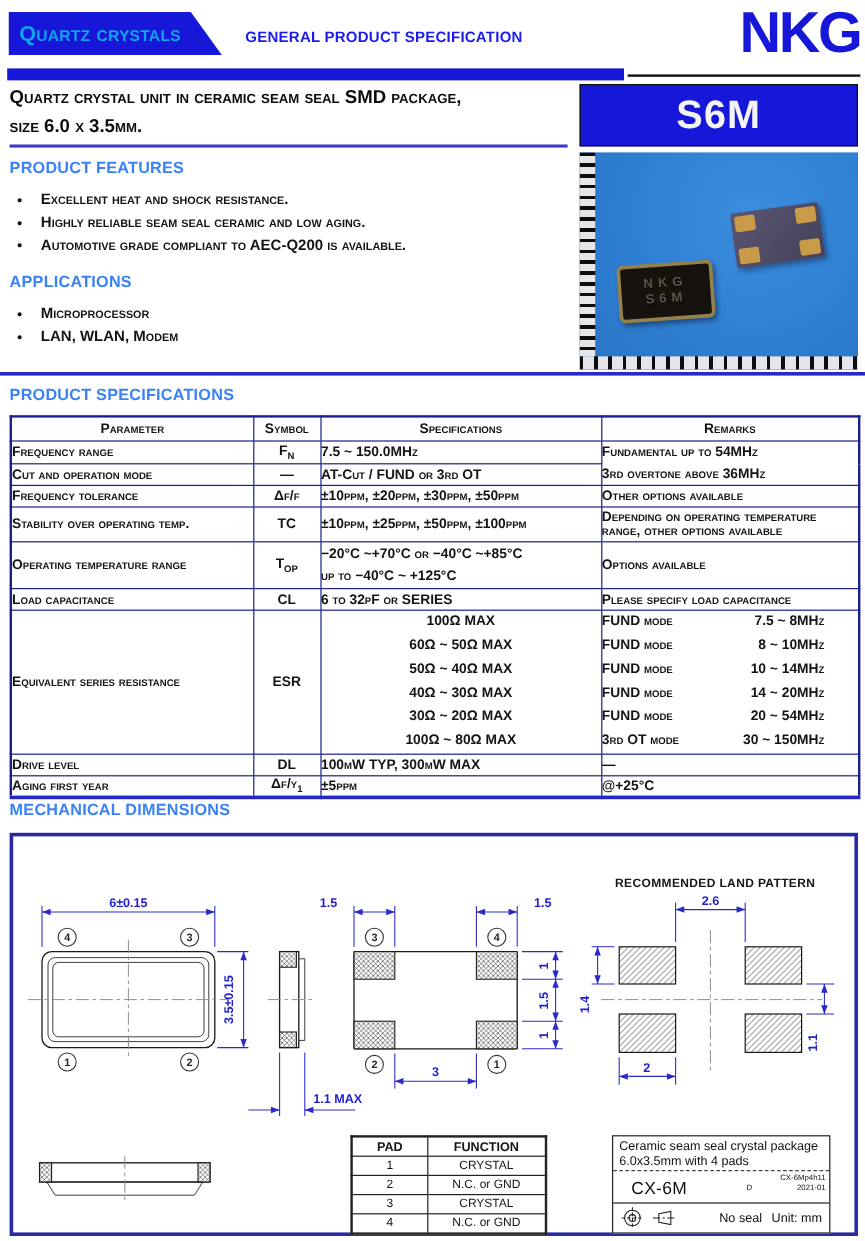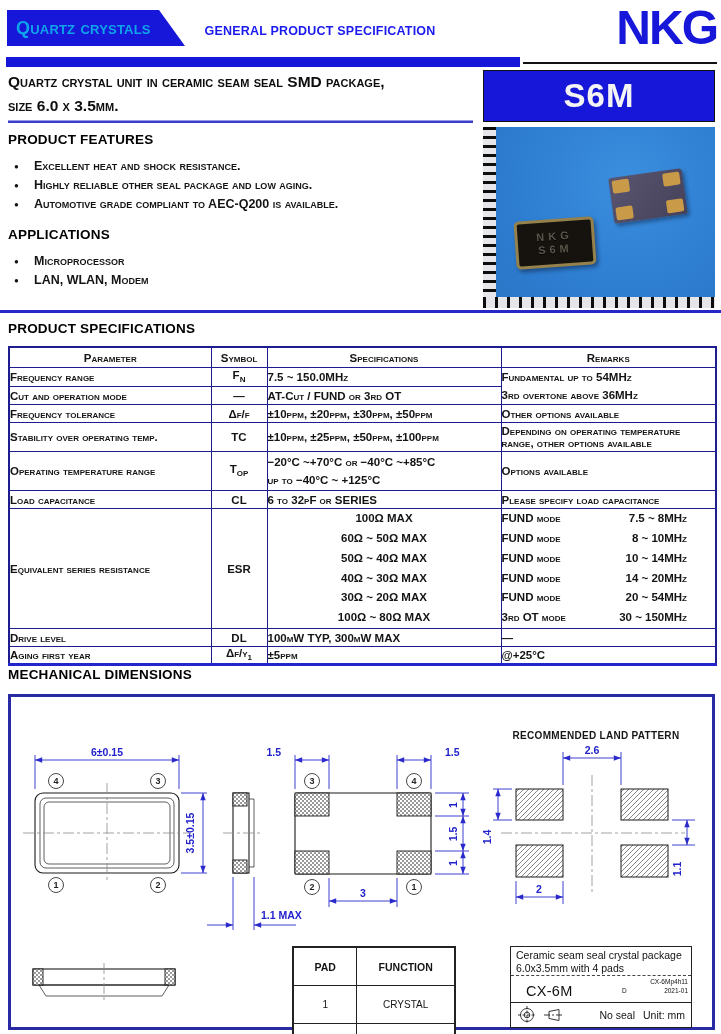--- a/index.html
+++ b/index.html
@@ -22,21 +22,21 @@
   .doc-title{position:absolute;left:8px;top:70px;width:470px;font-weight:700;font-size:15.5px;
              line-height:24px;color:#0d0d0d;}
   .title-rule{position:absolute;left:8px;top:120px;width:465px;height:3px;
               background:linear-gradient(#9a9ae0 0 1px,#3c3ccf 1px 3px);}
   .model-box{position:absolute;left:483px;top:70px;width:232px;height:52px;background:#1717d9;
              border:1px solid #111;box-sizing:border-box;display:flex;align-items:center;justify-content:center;}
   .model-box span{color:#f4f4f4;font-size:33px;font-weight:800;letter-spacing:1px;}
 
   
   .left-col{position:absolute;left:8px;top:132px;width:470px;}
-  .sec-heading{color:#000000;font-weight:700;font-size:13.5px;margin:0 0 10px 0;letter-spacing:.2px;}
+  .sec-heading{color:#3b82f6;font-weight:700;font-size:13.5px;margin:0 0 10px 0;letter-spacing:.2px;}
   ul.blist{list-style:none;margin:0 0 13px 0;padding:0;}
   ul.blist li{font-size:12.5px;font-weight:600;line-height:19px;padding-left:26px;position:relative;}
   ul.blist li::before{content:"●";position:absolute;left:6px;top:0;font-size:8px;line-height:19px;}
   .app-cols{display:flex;}
   .app-cols ul{width:235px;}
 
   
   .photo{position:absolute;left:483px;top:127px;width:232px;height:181px;
          background:radial-gradient(circle at 62% 30%,#3b8ede 0%,#2e7ed2 55%,#2a74c4 100%);overflow:hidden;}
   .ruler-left{position:absolute;left:0;top:0;bottom:11px;width:13px;
@@ -90,21 +90,21 @@
   .dim{stroke:#2a2acc;stroke-width:0.9px;fill:none;}
   .dimtxt{fill:#2222cc;font:bold 10.5px "Liberation Sans",sans-serif;}
   .anch-mid{text-anchor:middle;} .anch-end{text-anchor:end;}
   .numcirc{fill:#fff;stroke:#333;stroke-width:0.9px;}
   .numtxt{fill:#222;font:600 9px "Liberation Sans",sans-serif;text-anchor:middle;}
   .lptitle{fill:#161616;font:600 10px "Liberation Sans",sans-serif;text-anchor:middle;letter-spacing:.3px;}
 
   
   .pad-table{position:absolute;left:281px;top:249px;width:164px;border:2px solid #222;
              border-collapse:collapse;background:#fff;}
-  .pad-table td{border:1px solid #222;font-size:10px;text-align:center;height:15px;padding:11px;}
+  .pad-table td{border:1px solid #222;font-size:10px;text-align:center;height:15px;padding:0;}
   .pad-table tr.h td{font-weight:700;font-size:10.5px;}
   .pt-c1{width:64px;} .pt-c2{width:100px;}
 
   
   .title-block{position:absolute;left:499px;top:249px;width:182px;height:82px;border:1.5px solid #222;
                box-sizing:border-box;background:#fff;font-size:10.5px;color:#111;}
   .tb-desc{padding:2px 5px 1px 5px;line-height:12.5px;border-bottom:1px dashed #444;}
   .tb-mid{position:relative;height:26px;border-bottom:1px solid #222;}
   .tb-model{position:absolute;left:15px;bottom:3px;font-size:14.5px;letter-spacing:.3px;}
   .tb-codes{position:absolute;right:3px;top:1px;width:66px;font-size:6.5px;text-align:right;line-height:9px;}
@@ -129,21 +129,21 @@
 </div>
 <div class="title-rule"></div>
 <div class="model-box">
   <span>S6M</span>
 </div>
 
 <div class="left-col">
   <div class="sec-heading">PRODUCT FEATURES</div>
   <ul class="blist sc">
     <li>Excellent heat and shock resistance.</li>
-    <li>Highly reliable other seal package and low aging.</li>
+    <li>Highly reliable seam seal ceramic and low aging.</li>
     <li>Automotive grade compliant to AEC-Q200 is available.</li>
   </ul>
   <div class="sec-heading">APPLICATIONS</div>
   <div class="app-cols">
     <ul class="blist sc">
       <li>Microprocessor</li>
       <li>LAN, WLAN, Modem</li>
     </ul>
   </div>
 </div>

